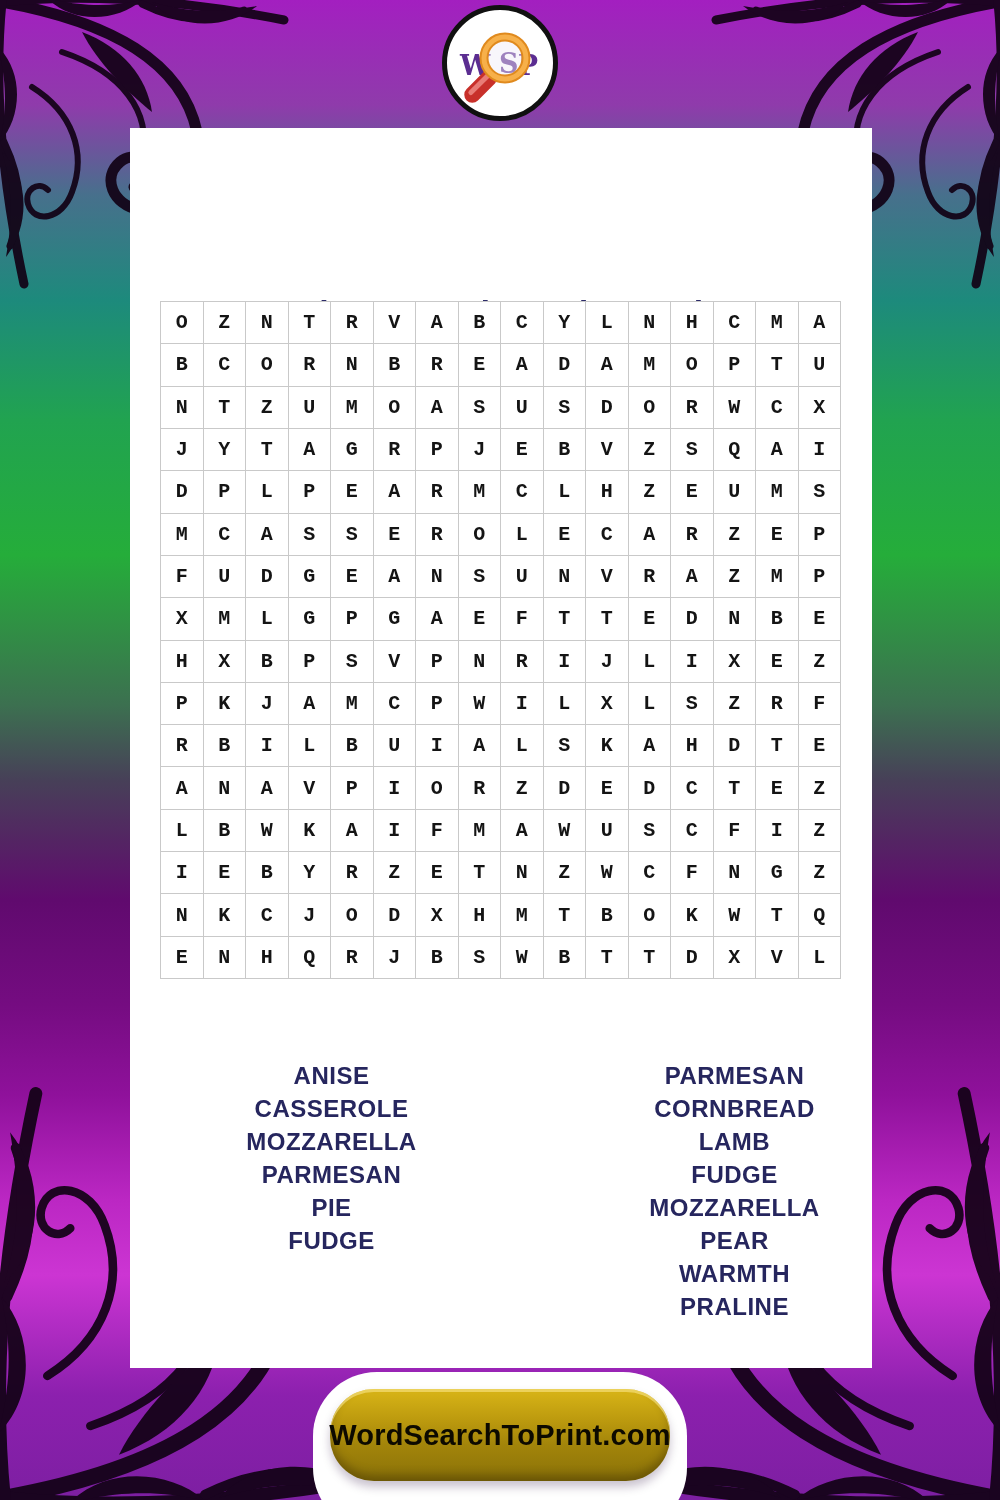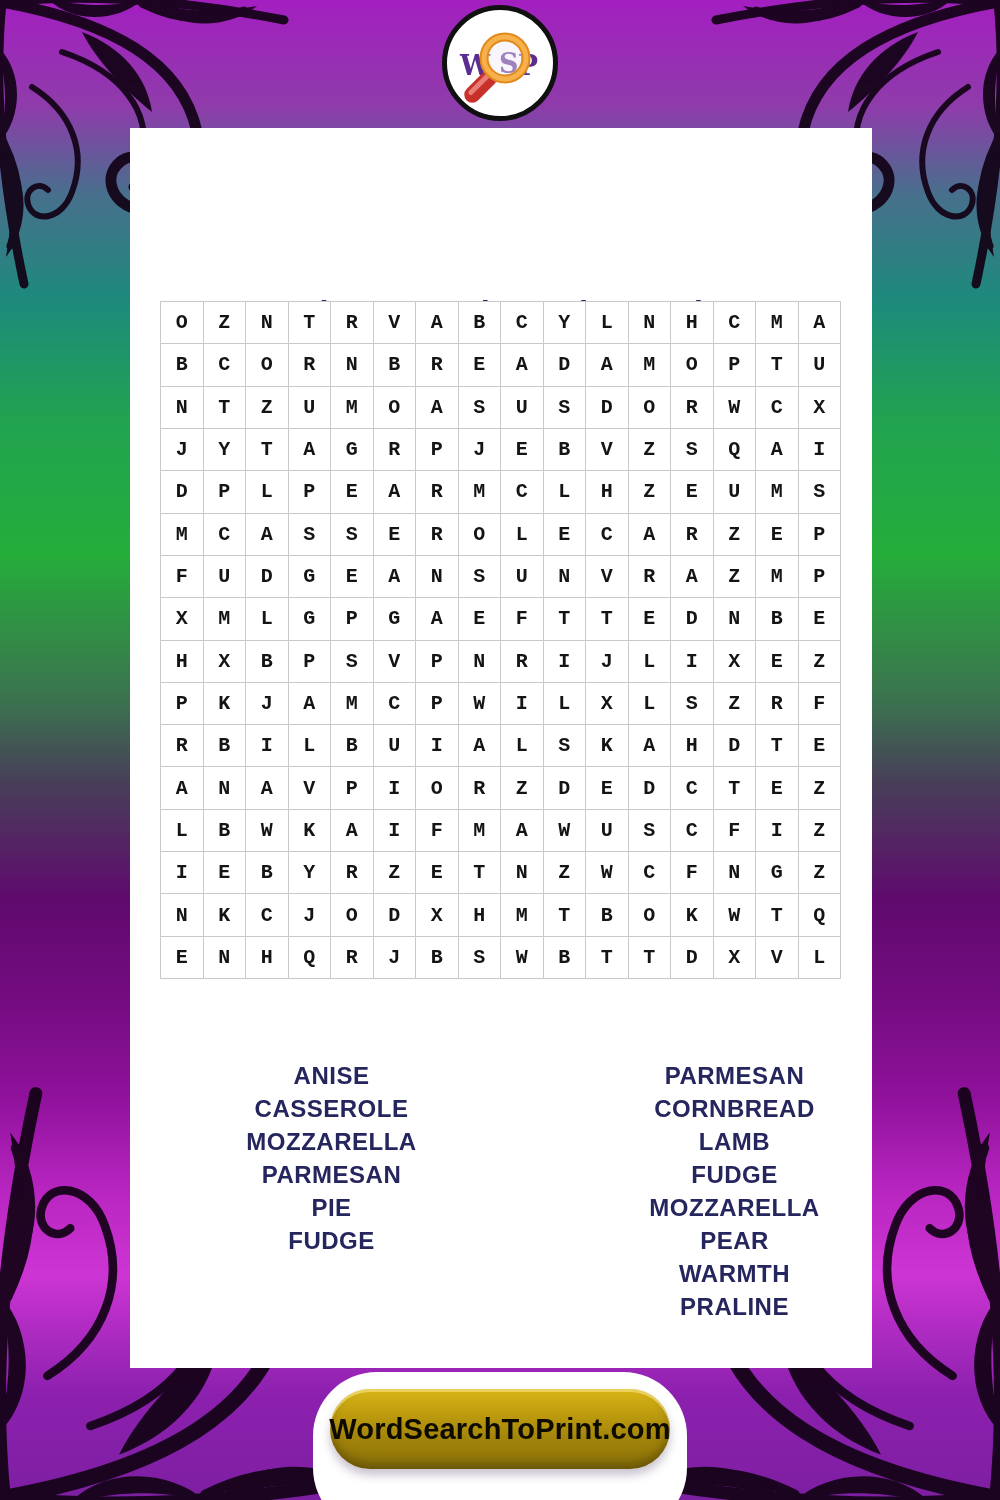--- a/index.html
+++ b/index.html
@@ -95,21 +95,21 @@
     letter-spacing:.5px;
   }
 
   .pill{
     position:absolute;z-index:2;
     left:313px;top:1372px;width:374px;height:160px;
     background:#ffffff;border-radius:64px;
   }
   .gold-btn{
     position:absolute;z-index:3;
-    left:330px;top:1389px;width:340px;height:80px;
+    left:330px;top:1389px;width:340px;height:92px;
     border-radius:44px;
     background:linear-gradient(180deg,#d9b517 0%,#bb990e 35%,#a3850a 60%,#8a7209 100%);
     box-shadow:inset 0 3px 0 rgba(255,236,150,.55), inset 0 -6px 10px rgba(55,40,0,.4), 0 6px 10px rgba(40,10,60,.25);
     display:flex;align-items:center;justify-content:center;
     font-weight:bold;font-size:29px;color:#0d0a00;
     letter-spacing:.2px;
     text-decoration:none;
     cursor:pointer;
     text-align:right;
   }

